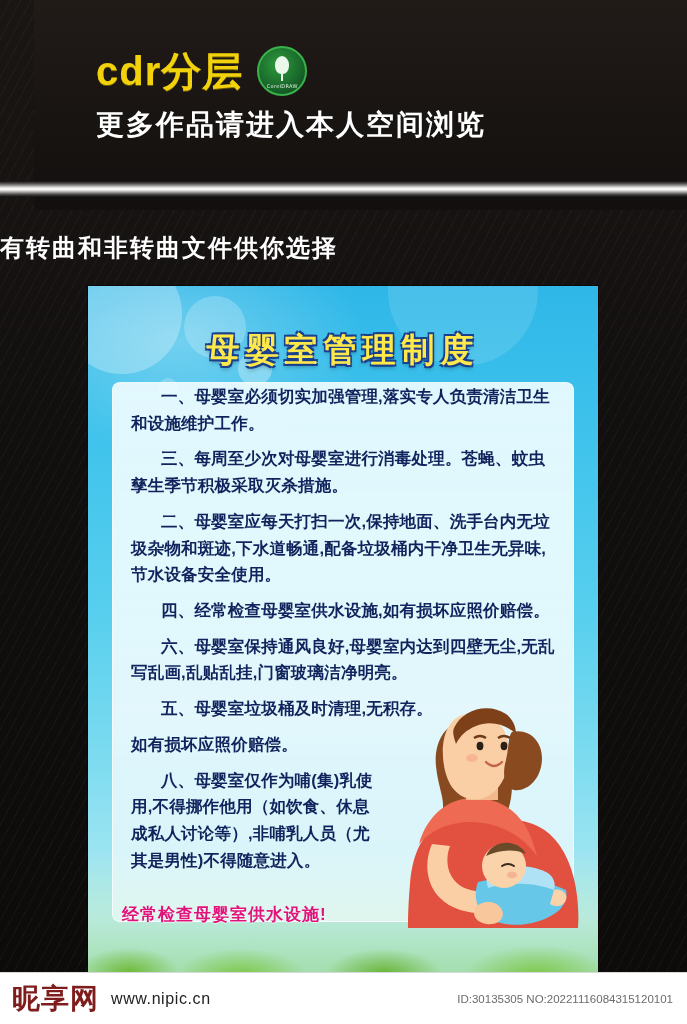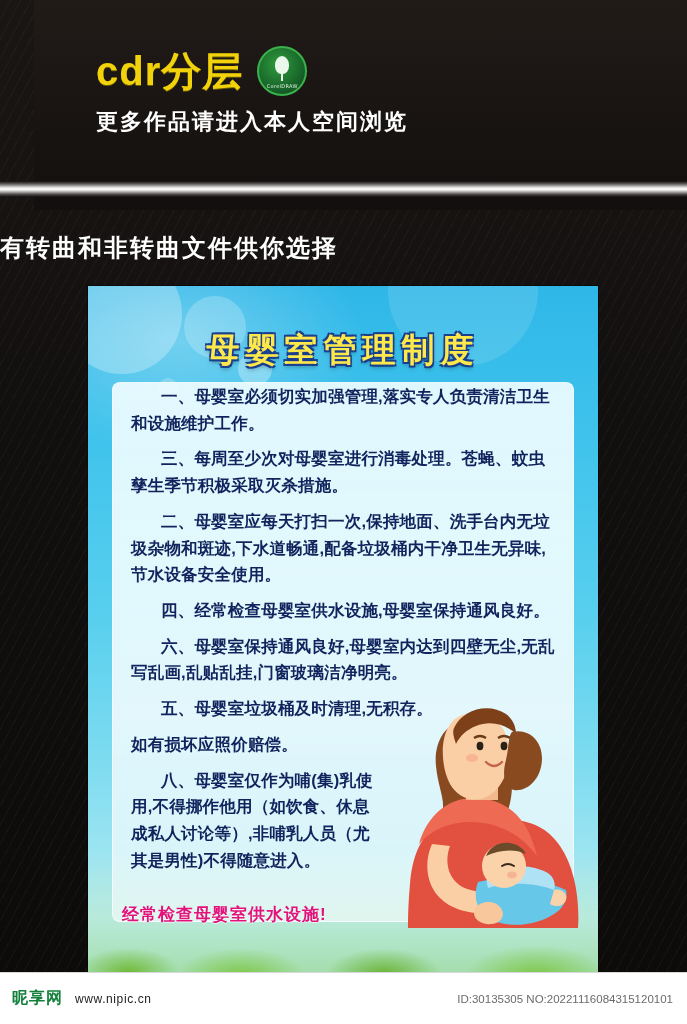--- a/index.html
+++ b/index.html
@@ -68,21 +68,21 @@
     width: 2px; height: 9px; background: #eaf7ea;
   }
   .cdr-logo .logo-label {
     position: absolute; left: 0; right: 0; bottom: 5px;
     text-align: center;
     font-size: 5px; color: #dff5df; letter-spacing: .3px;
     font-family: "DejaVu Sans", sans-serif;
   }
   .banner-sub {
     margin-top: 14px;
-    font-size: 22px;
+    font-size: 28px;
     font-weight: bold;
     color: #ffffff;
     letter-spacing: 2px;
     line-height: 1.1;
   }
 
   
   .divider {
     position: absolute; left: 0; top: 181px; width: 687px; height: 16px;
     background: linear-gradient(180deg,
@@ -180,26 +180,26 @@
 
   
   .footer {
     position: absolute; left: 0; bottom: 0; width: 687px; height: 52px;
     background: #ffffff;
     border-top: 1px solid #d8d8d8;
     display: flex; align-items: center;
   }
   .footer-logo {
     margin-left: 12px;
-    font-size: 16px; font-weight: bold; color: #15803d;
+    font-size: 28px; font-weight: bold; color: #7f1d1d;
     letter-spacing: 1px;
   }
   .footer-url {
     margin-left: 12px;
-    font-size: 12px; color: #222; letter-spacing: .6px;
+    font-size: 16px; color: #222; letter-spacing: .6px;
     font-family: "Liberation Sans", sans-serif;
   }
   .footer-id {
     margin-left: auto; margin-right: 14px;
     font-size: 11.5px; color: #6b6b6b;
     font-family: "Liberation Sans", sans-serif;
   }
 </style>
 </head>
 <body>
@@ -229,21 +229,21 @@
     <div class="bubble b4"></div>
     <div class="bubble b5"></div>
     <div class="grass"></div>
 
     <div class="poster-title">母婴室管理制度</div>
 
     <div class="content-card">
       <p>一、母婴室必须切实加强管理,落实专人负责清洁卫生和设施维护工作。</p>
       <p>三、每周至少次对母婴室进行消毒处理。苍蝇、蚊虫孳生季节积极采取灭杀措施。</p>
       <p>二、母婴室应每天打扫一次,保持地面、洗手台内无垃圾杂物和斑迹,下水道畅通,配备垃圾桶内干净卫生无异味,节水设备安全使用。</p>
-      <p>四、经常检查母婴室供水设施,母婴室保持通风良好。</p>
+      <p>四、经常检查母婴室供水设施,如有损坏应照价赔偿。</p>
       <p>六、母婴室保持通风良好,母婴室内达到四壁无尘,无乱写乱画,乱贴乱挂,门窗玻璃洁净明亮。</p>
       <p>五、母婴室垃圾桶及时清理,无积存。</p>
       <p class="noindent narrow">如有损坏应照价赔偿。</p>
       <p class="narrow2">八、母婴室仅作为哺(集)乳使用,不得挪作他用（如饮食、休息成私人讨论等）,非哺乳人员（尤其是男性)不得随意进入。</p>
     </div>
 
     <svg class="illus" viewBox="0 0 226 252">
 
       <path d="M96 46c-16 6-24 24-22 44 2 22 10 34 6 48-3 12-14 16-14 16l40 4 36-14c8-16 10-34 6-54-5-26-22-50-52-44z" fill="#8a4a20"></path>
 

